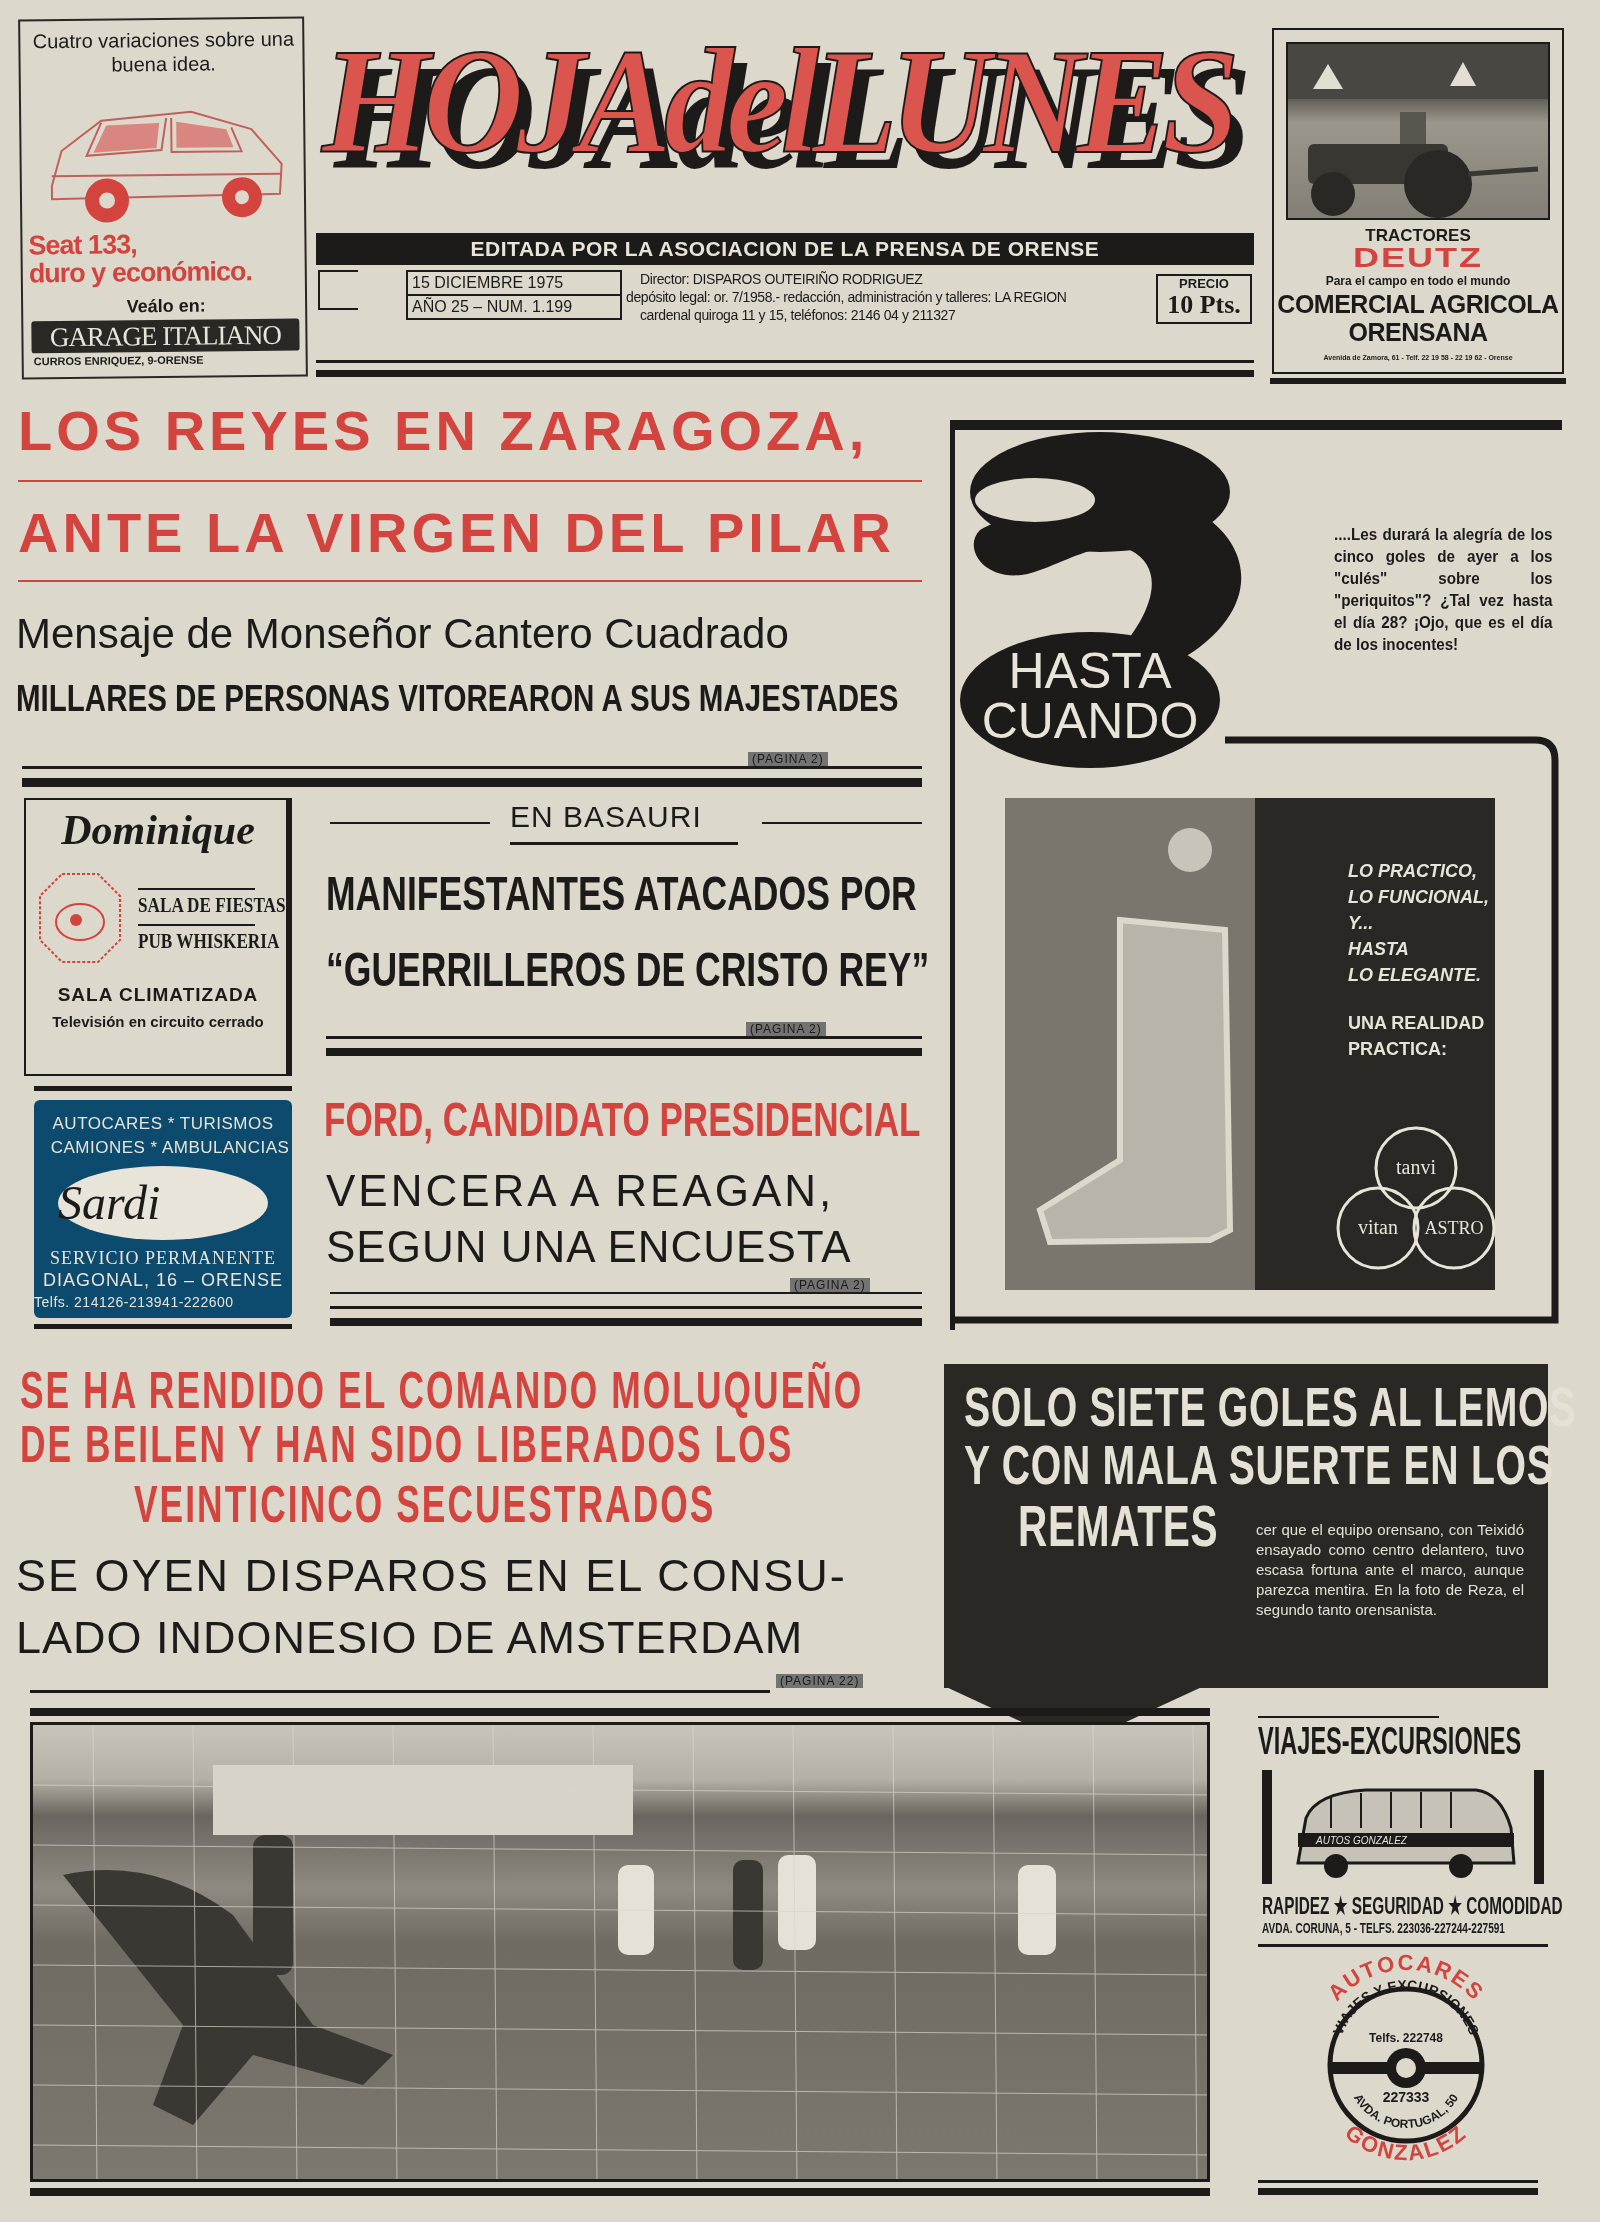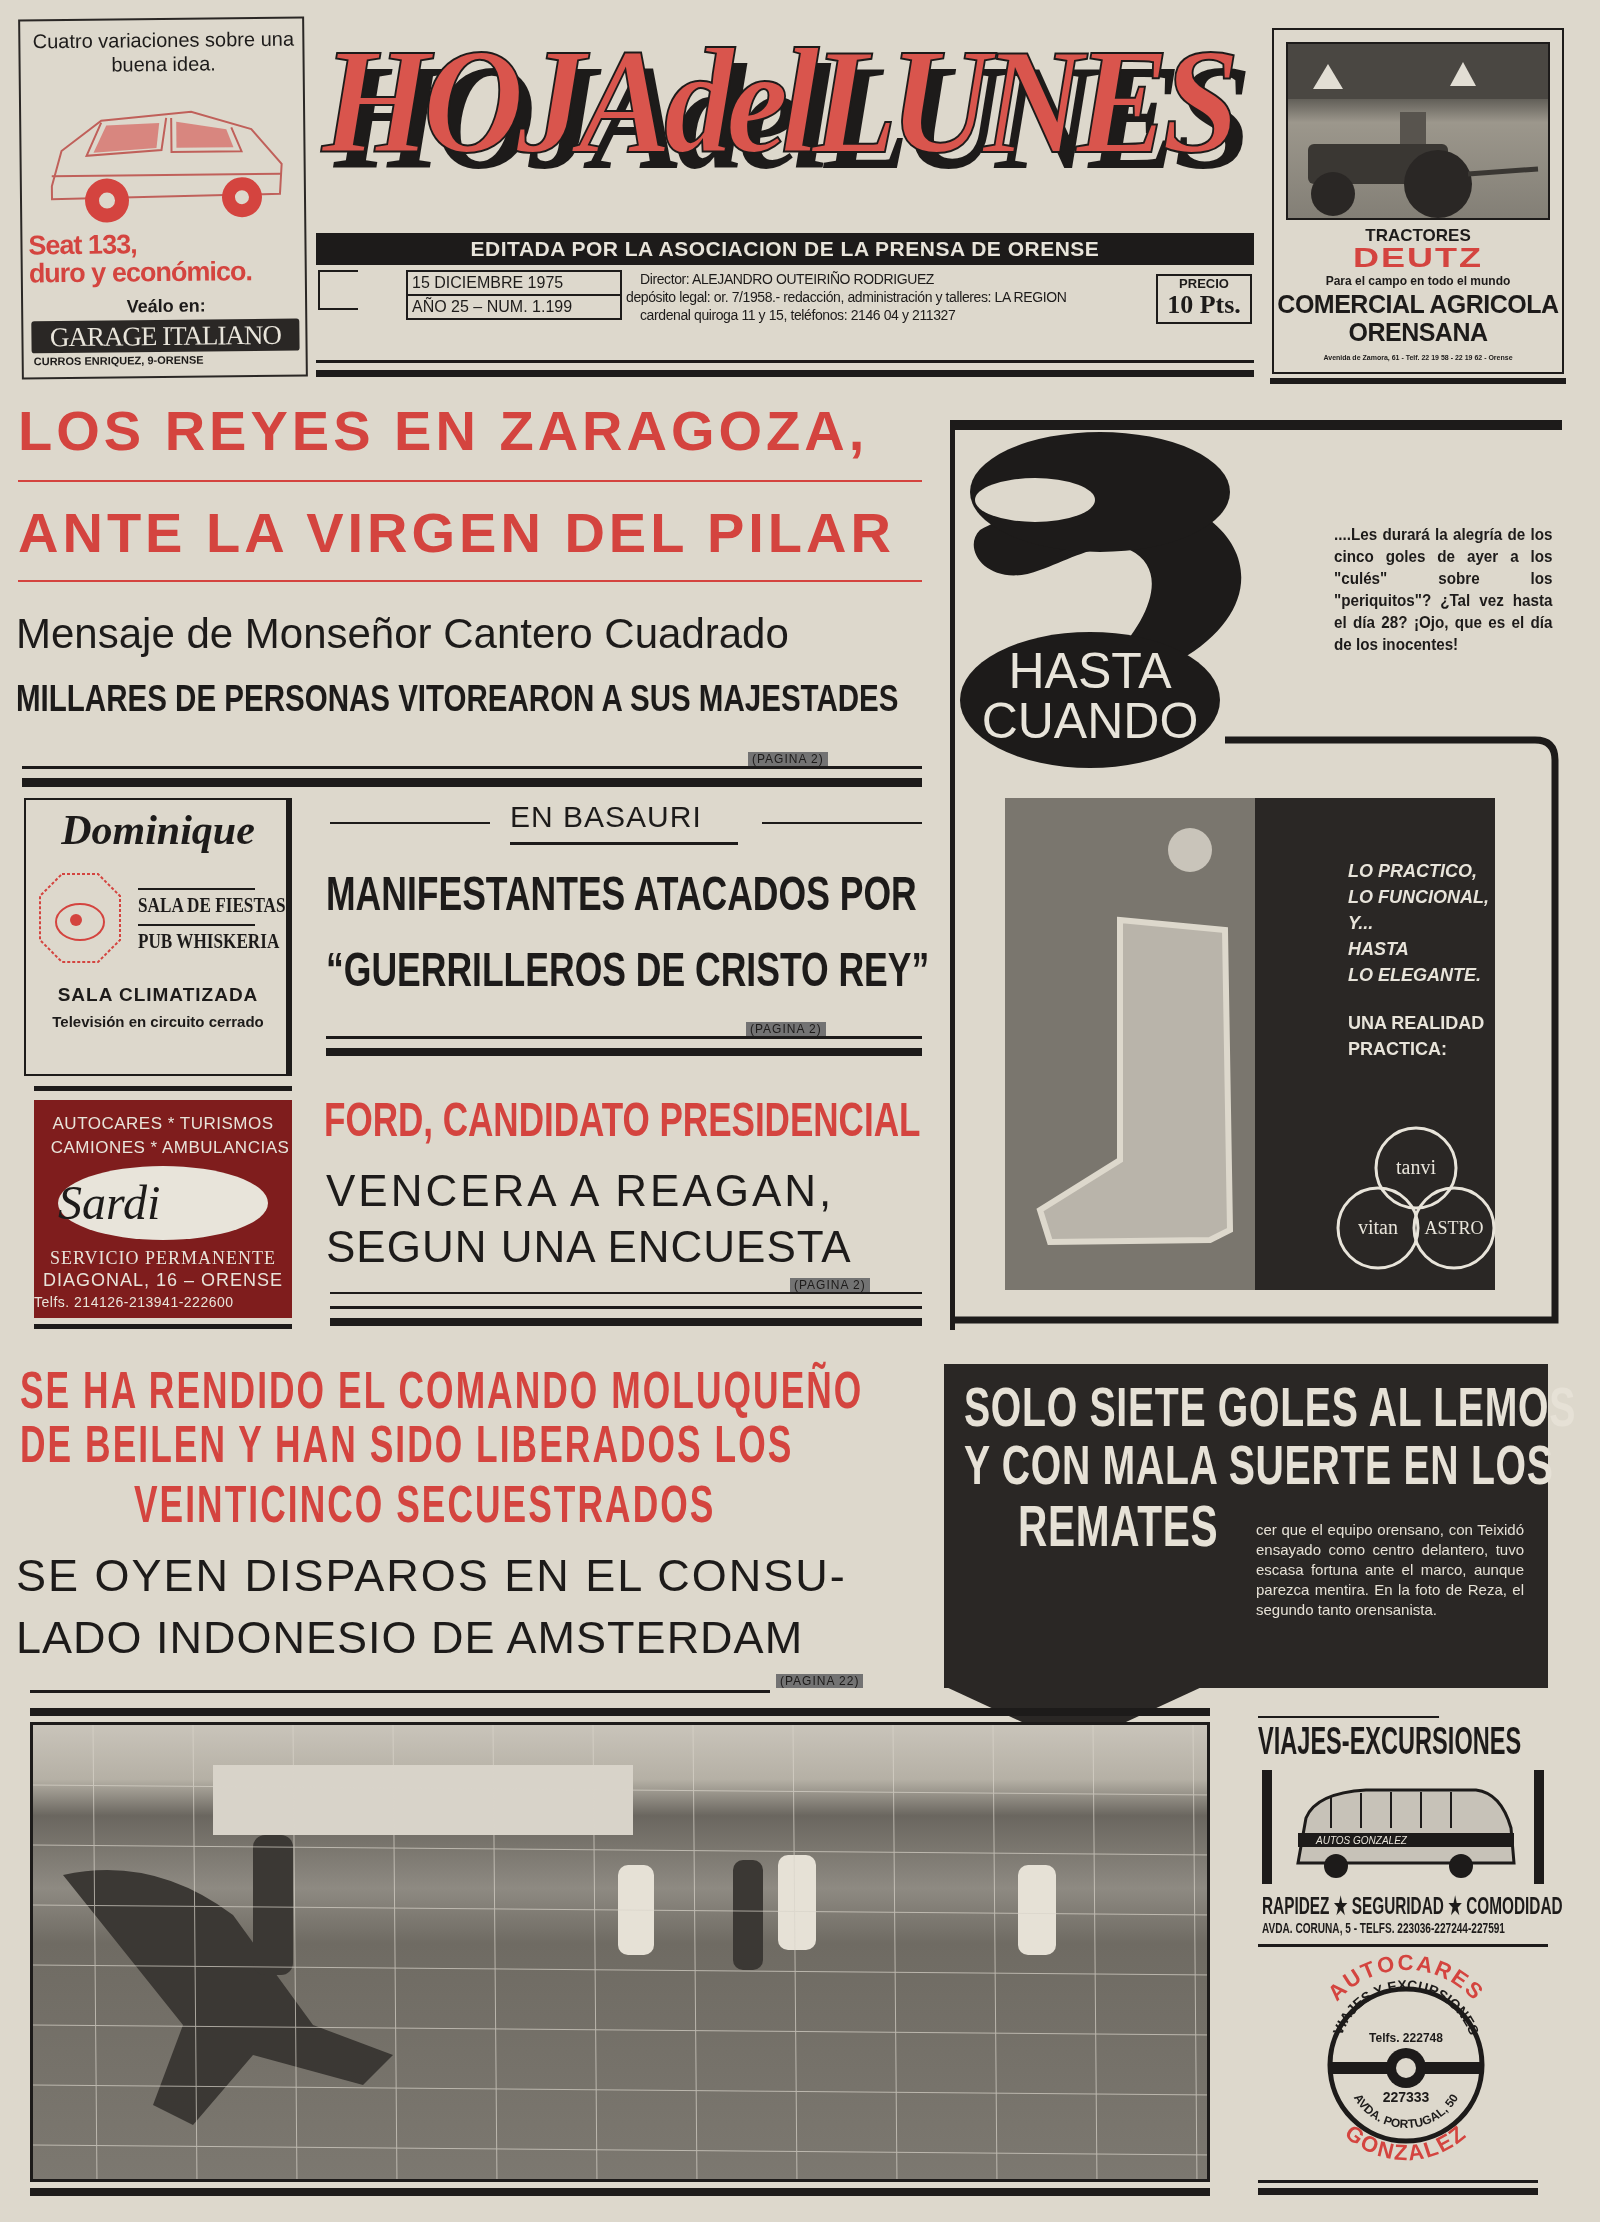--- a/index.html
+++ b/index.html
@@ -54,21 +54,21 @@
   
   #ad-dominique { left: 24px; top: 798px; width: 268px; height: 278px; border: 2px solid #1d1b1a; border-right-width: 6px; }
   #ad-dominique .name { position:absolute; left: 0; top: 6px; width: 264px; text-align:center; font-family: "Liberation Serif", serif; font-size: 42px; font-weight: bold; font-style: italic; }
   #ad-dominique .logo { position:absolute; left: 10px; top: 70px; width: 88px; height: 96px; }
   #ad-dominique .l1, #ad-dominique .l2 { position:absolute; left: 112px; width: 150px; font-family: "Liberation Serif", serif; font-weight: bold; font-size: 22px; transform: scaleX(0.78); transform-origin: left top; white-space: nowrap; }
   #ad-dominique .l1 { top: 88px; border-top: 2px solid #1d1b1a; padding-top: 2px; }
   #ad-dominique .l2 { top: 124px; border-top: 2px solid #1d1b1a; padding-top: 2px; }
   #ad-dominique .l3 { position:absolute; left:0; width: 264px; top: 184px; text-align:center; font-size: 19px; font-weight: bold; letter-spacing: 1px; }
   #ad-dominique .l4 { position:absolute; left:0; width: 264px; top: 212px; text-align:center; font-size: 15px; font-weight: bold; line-height: 19px; }
 
-  #ad-sardi { left: 34px; top: 1100px; width: 258px; height: 218px; background: #7f1d1d; border-radius: 0; color: #e8e4da; }
+  #ad-sardi { left: 34px; top: 1100px; width: 258px; height: 218px; background: #0c4a6e; border-radius: 6px; color: #e8e4da; }
   #ad-sardi .l1, #ad-sardi .l2 { position:absolute; left:0; width: 258px; text-align:center; font-size: 17px; letter-spacing: 0.5px; }
   #ad-sardi .l1 { top: 14px; } #ad-sardi .l2 { top: 38px; padding-left: 14px; }
   #ad-sardi .oval { position:absolute; left: 24px; top: 66px; width: 210px; height: 74px; background:#e8e4da; border-radius: 50%; color:#1d1b1a; font-family: "Liberation Serif", serif; font-style: italic; font-size: 48px; line-height: 74px; }
   #ad-sardi .l3 { position:absolute; left:0; width: 258px; top: 148px; text-align:center; font-family: "Liberation Serif", serif; font-size: 18px; letter-spacing: 1px; }
   #ad-sardi .l4 { position:absolute; left:0; width: 258px; top: 170px; text-align:center; font-size: 18px; letter-spacing: 1px; }
   #ad-sardi .l5 { position:absolute; left:0; width: 302px; top: 194px; font-size: 14px; letter-spacing: 0.5px; }
 
   
   #kicker { left: 510px; top: 800px; font-size: 30px; letter-spacing: 1px; }
   #h2a, #h2b { font-size: 48px; font-weight: bold; transform: scaleX(0.74); transform-origin: left top; }
@@ -141,21 +141,21 @@
     <text x="4" y="130" font-family="Liberation Serif, serif" font-size="150" font-weight="bold" font-style="italic" fill="#d9554d" stroke="#1d1b1a" stroke-width="2" letter-spacing="-8" textLength="910" lengthAdjust="spacingAndGlyphs">HOJAdelLUNES</text>
   </svg>
 </div>
 <div id="edited-by" class="abs">EDITADA POR LA ASOCIACION DE LA PRENSA DE ORENSE</div>
 <div class="bracket" style="left:318px;top:270px;width:40px;height:40px;"></div>
 <div id="date-box" class="abs">
   <div class="l1">15 DICIEMBRE 1975</div>
   <div>AÑO 25 – NUM. 1.199</div>
 </div>
 <div id="imprint" class="abs">
-  <div style="padding-left:14px">Director: ALEJANDRO OUTEIRIÑO RODRIGUEZ</div>
+  <div style="padding-left:14px">Director: DISPAROS OUTEIRIÑO RODRIGUEZ</div>
   <div>depósito legal: or. 7/1958.- redacción, administración y talleres: LA REGION</div>
   <div style="padding-left:14px">cardenal quiroga 11 y 15, teléfonos: 2146 04 y 211327</div>
 </div>
 <div id="price-box" class="abs">
   <div class="p1">PRECIO</div>
   <div class="p2">10 Pts.</div>
 </div>
 <div class="rule" style="left:316px;top:360px;width:938px;height:3px;"></div>
 <div class="rule" style="left:316px;top:370px;width:938px;height:7px;"></div>
 

